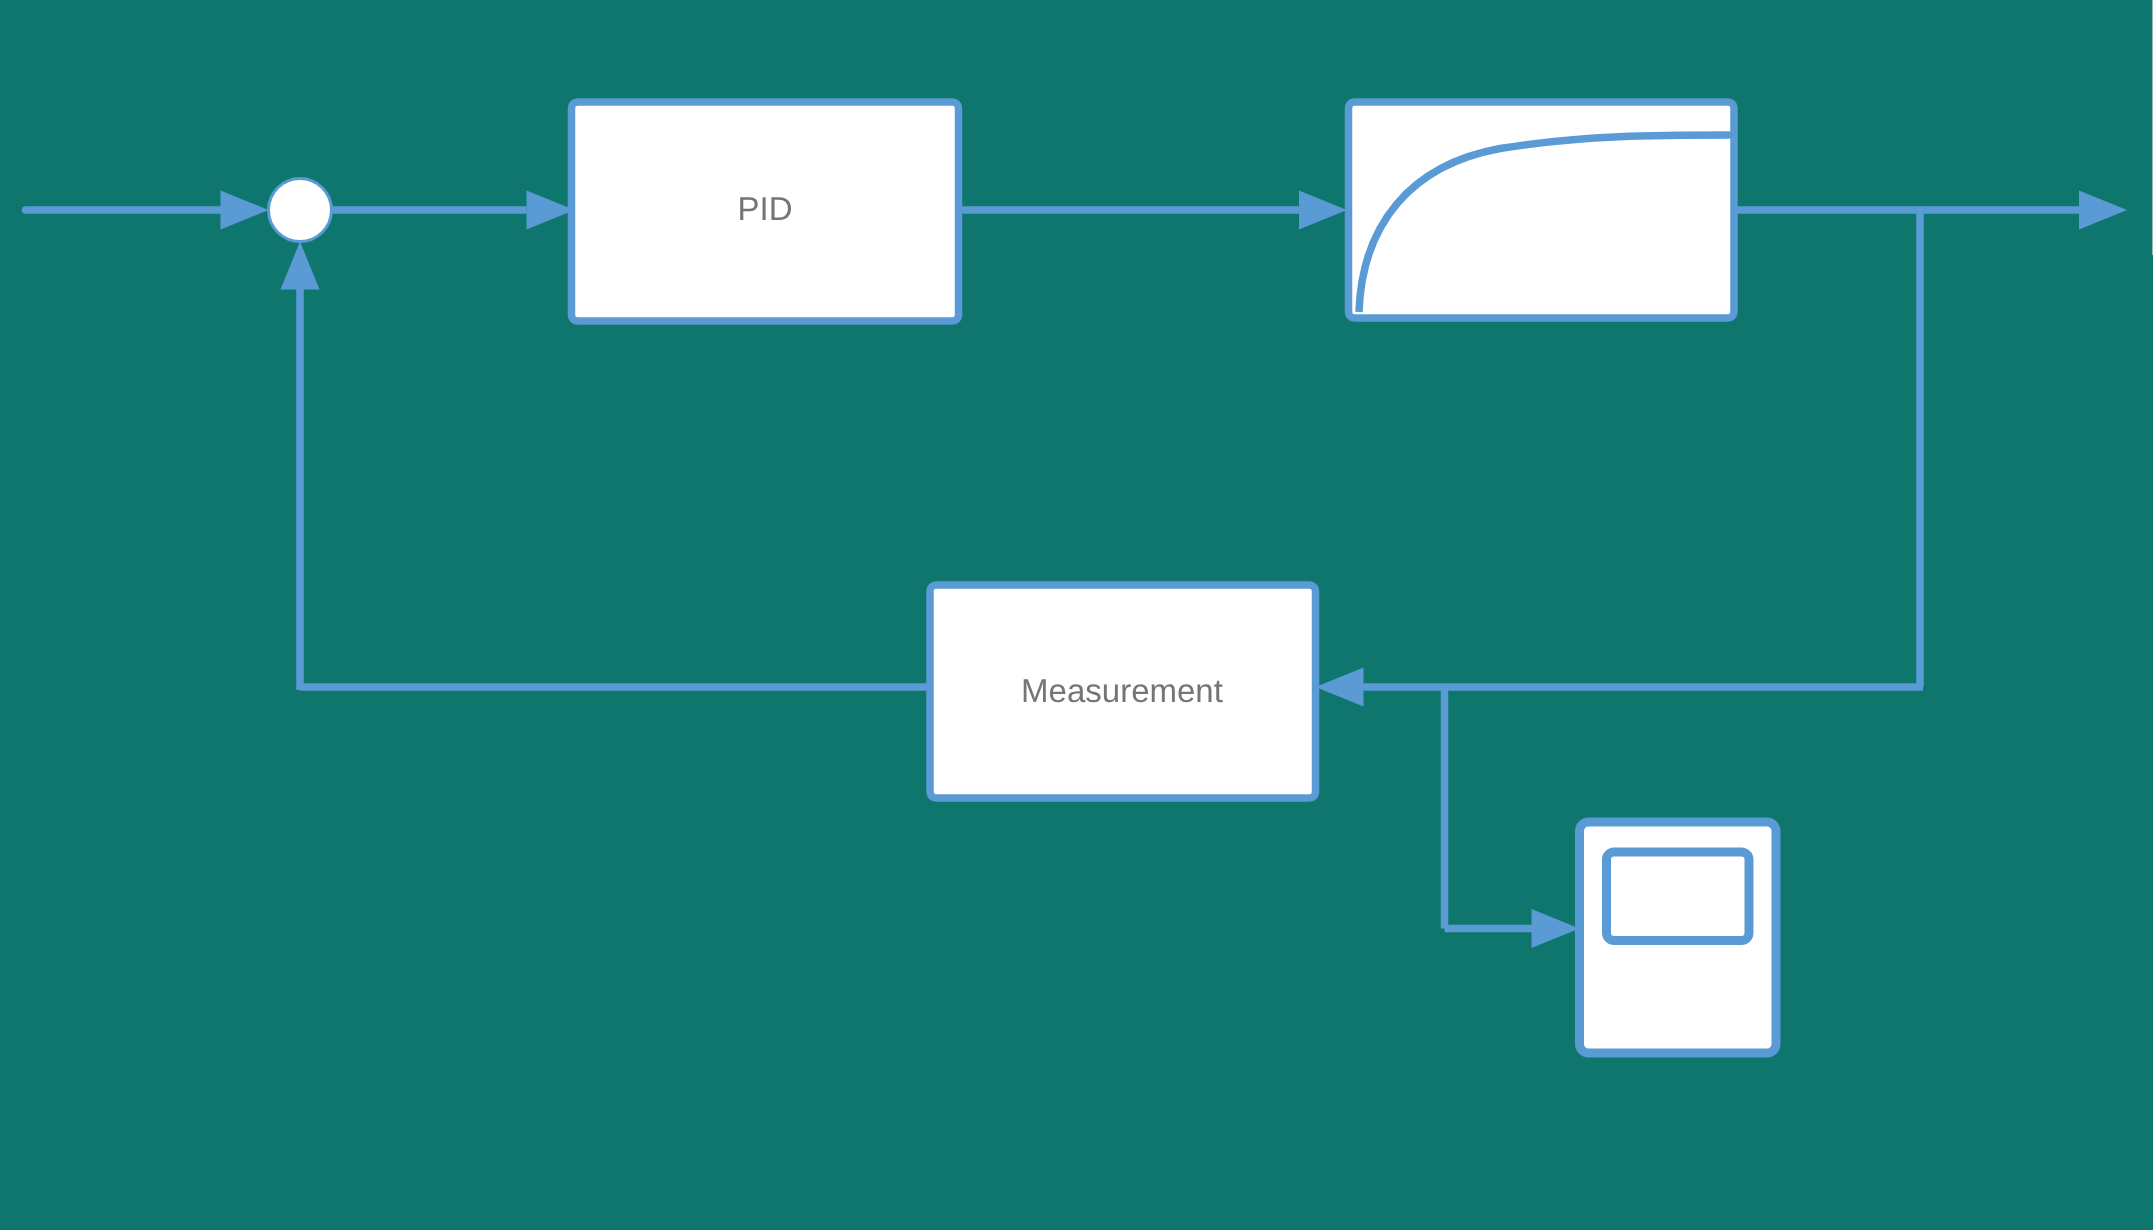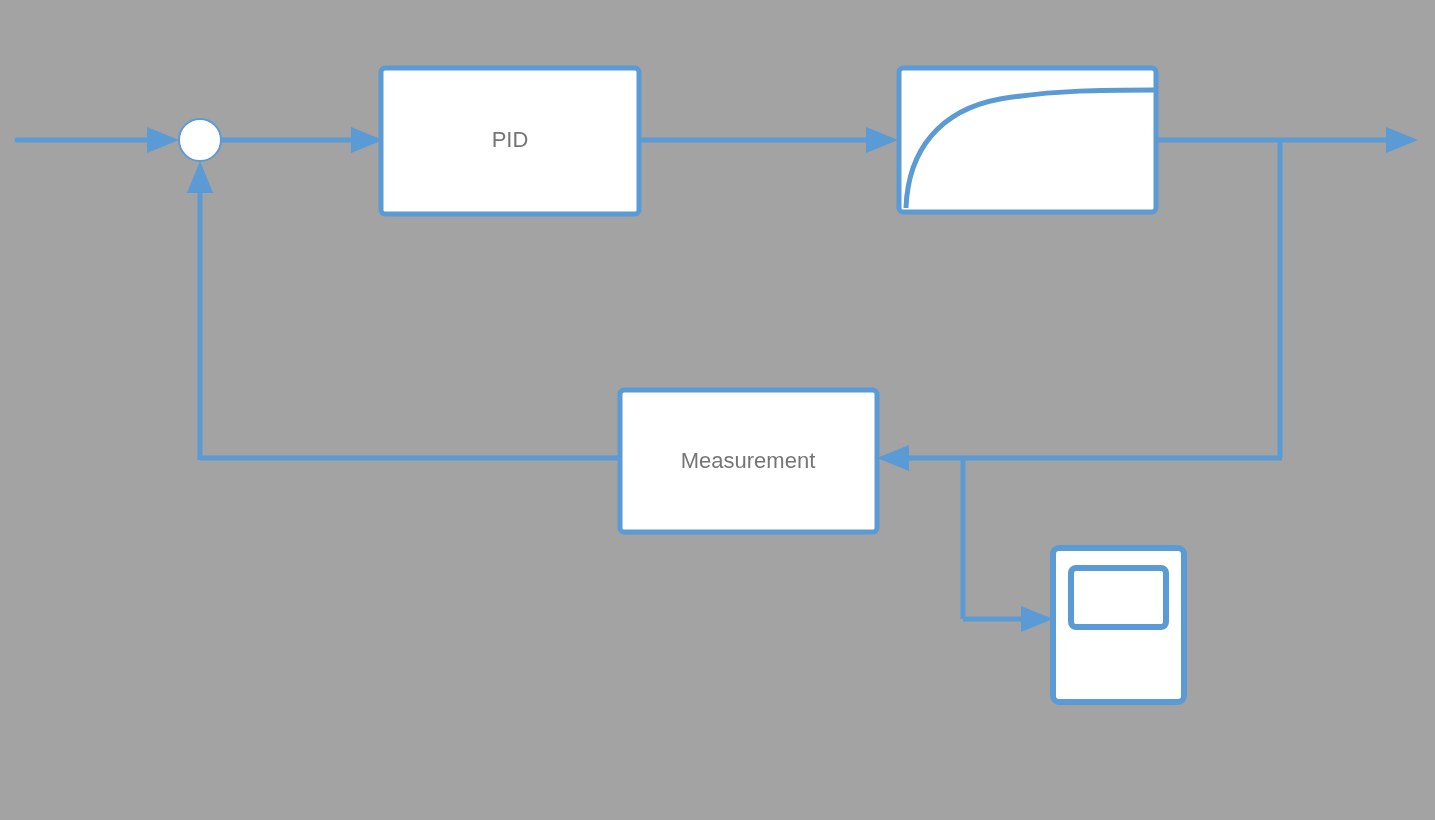--- a/index.html
+++ b/index.html
@@ -8,21 +8,21 @@
     padding: 0;
     background: #f1f1f1;
   }
   body {
     font-family: "Liberation Sans", sans-serif;
   }
   #diagram-canvas {
     position: relative;
     width: 1435px;
     height: 820px;
-    background: #a3a3a3;
+    background: #0f766e;
     overflow: hidden;
   }
   #diagram-svg {
     position: absolute;
     left: 0;
     top: 0;
     width: 1435px;
     height: 820px;
     display: block;
   }

